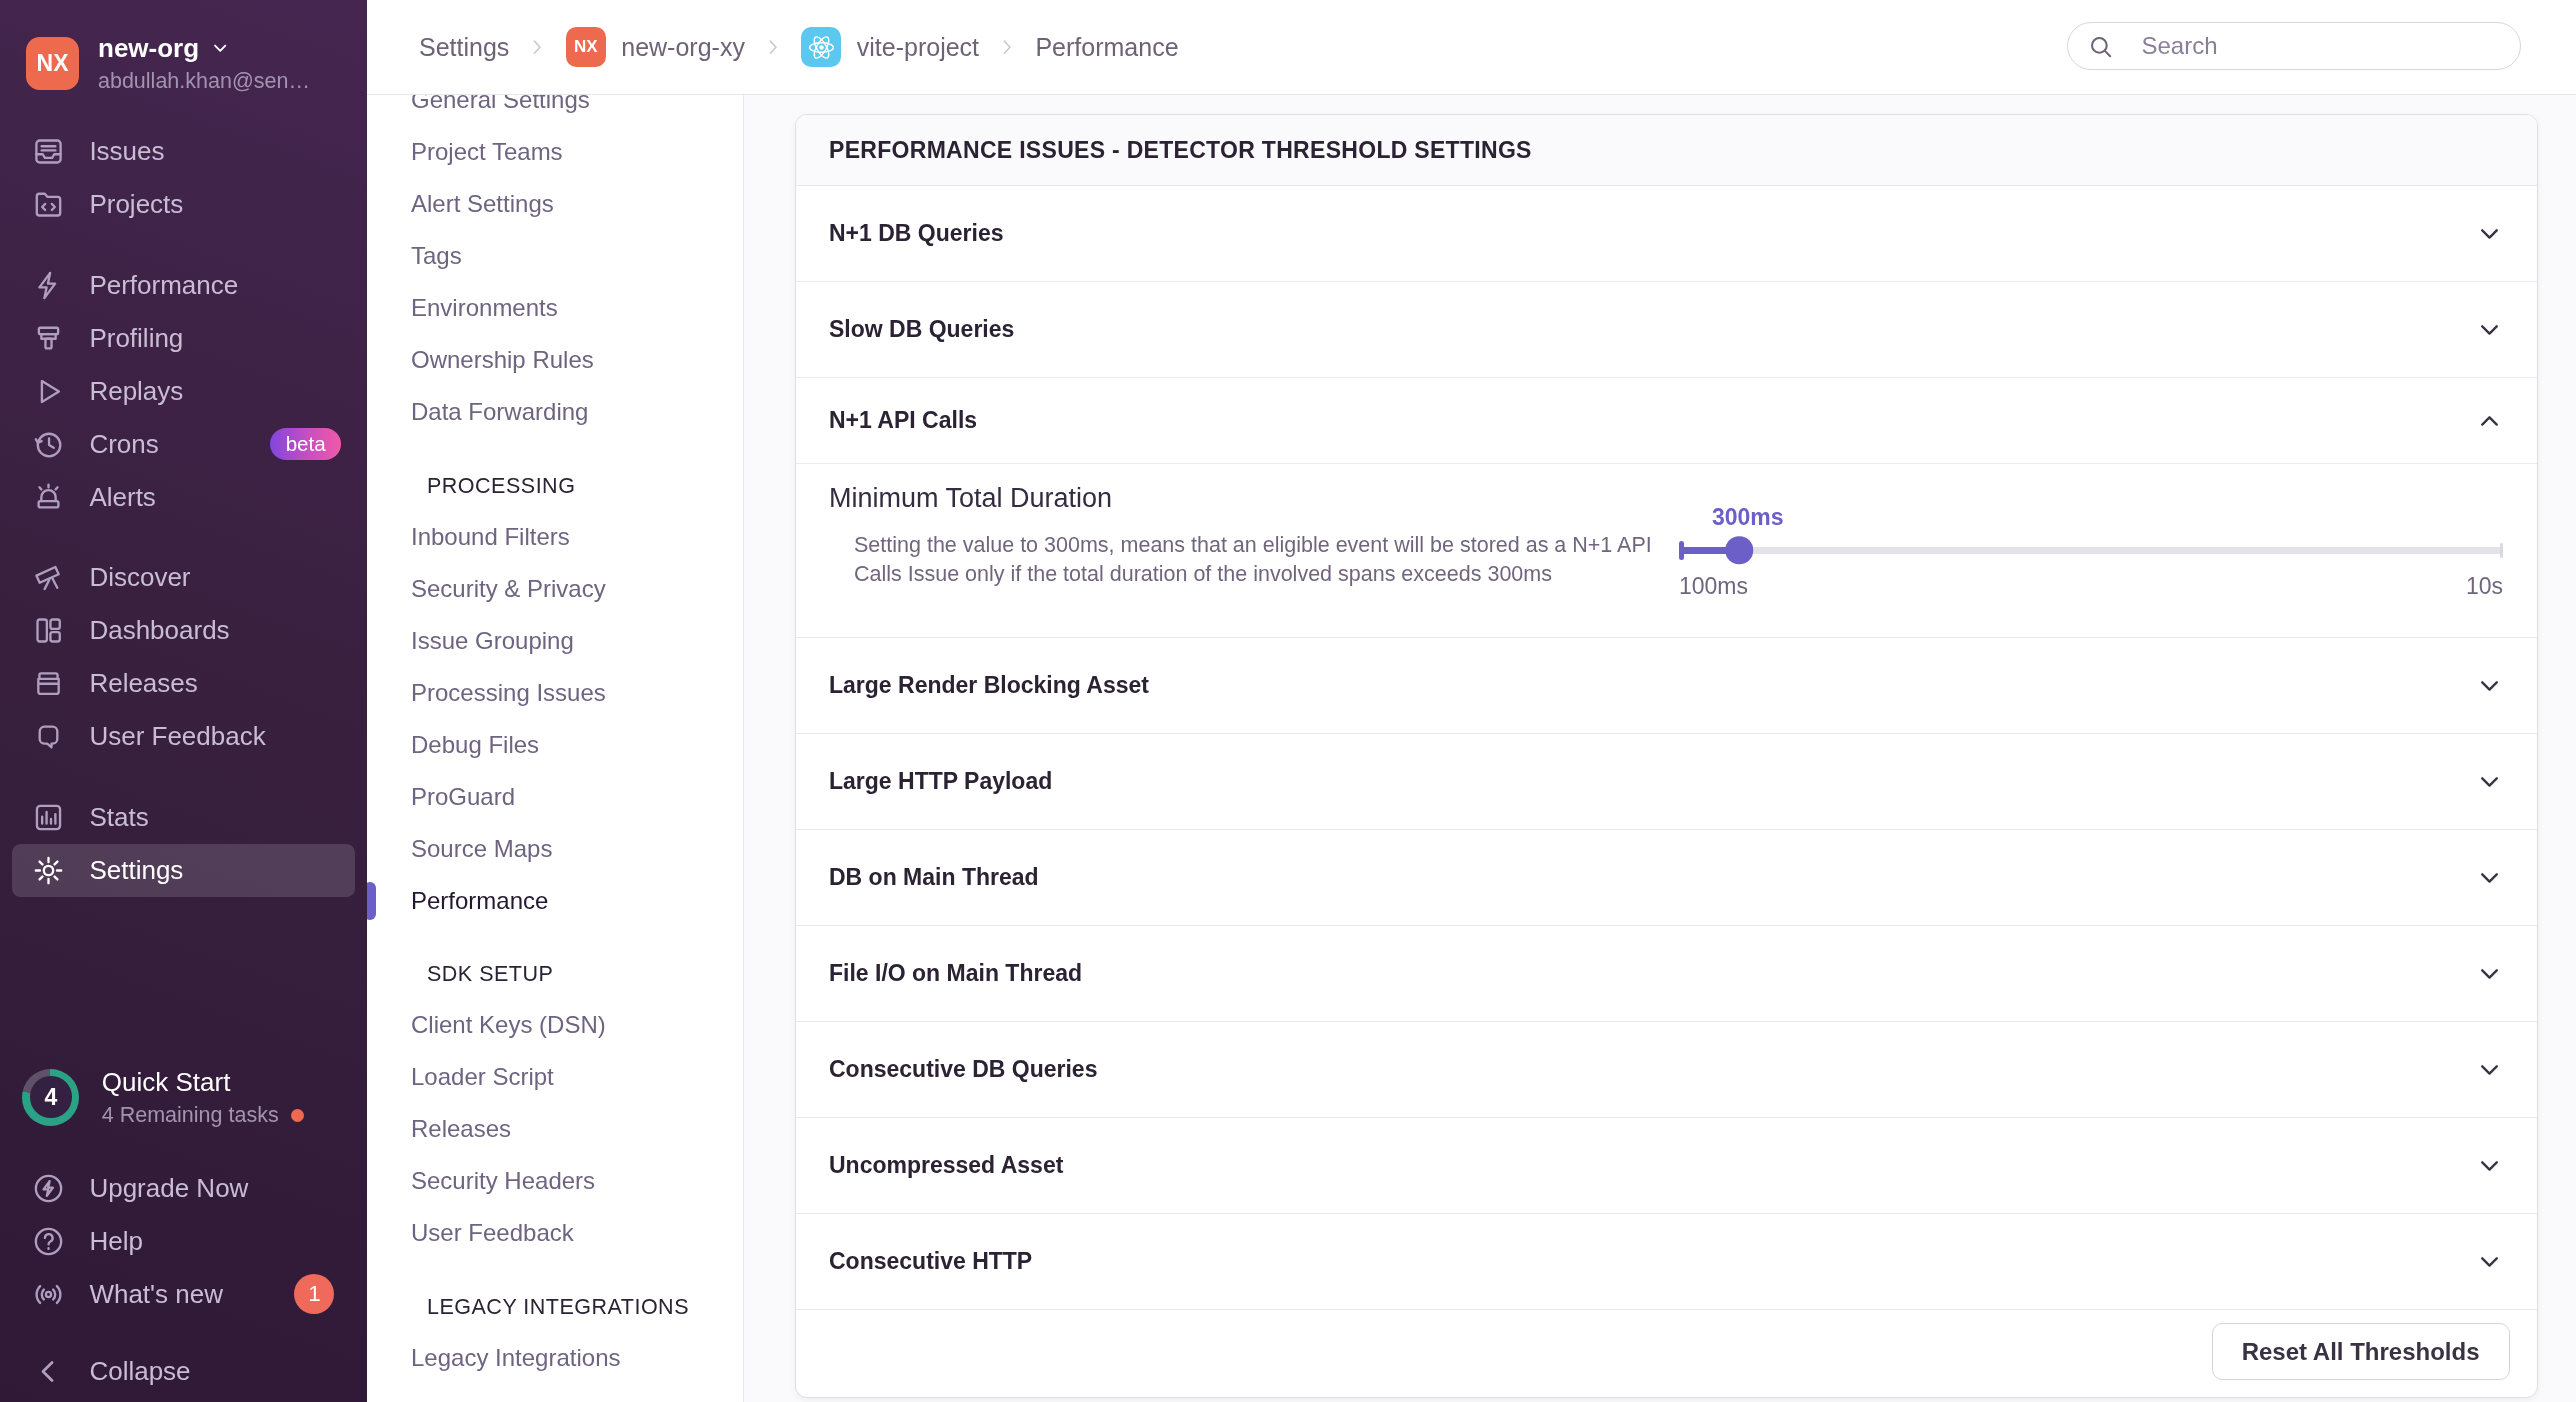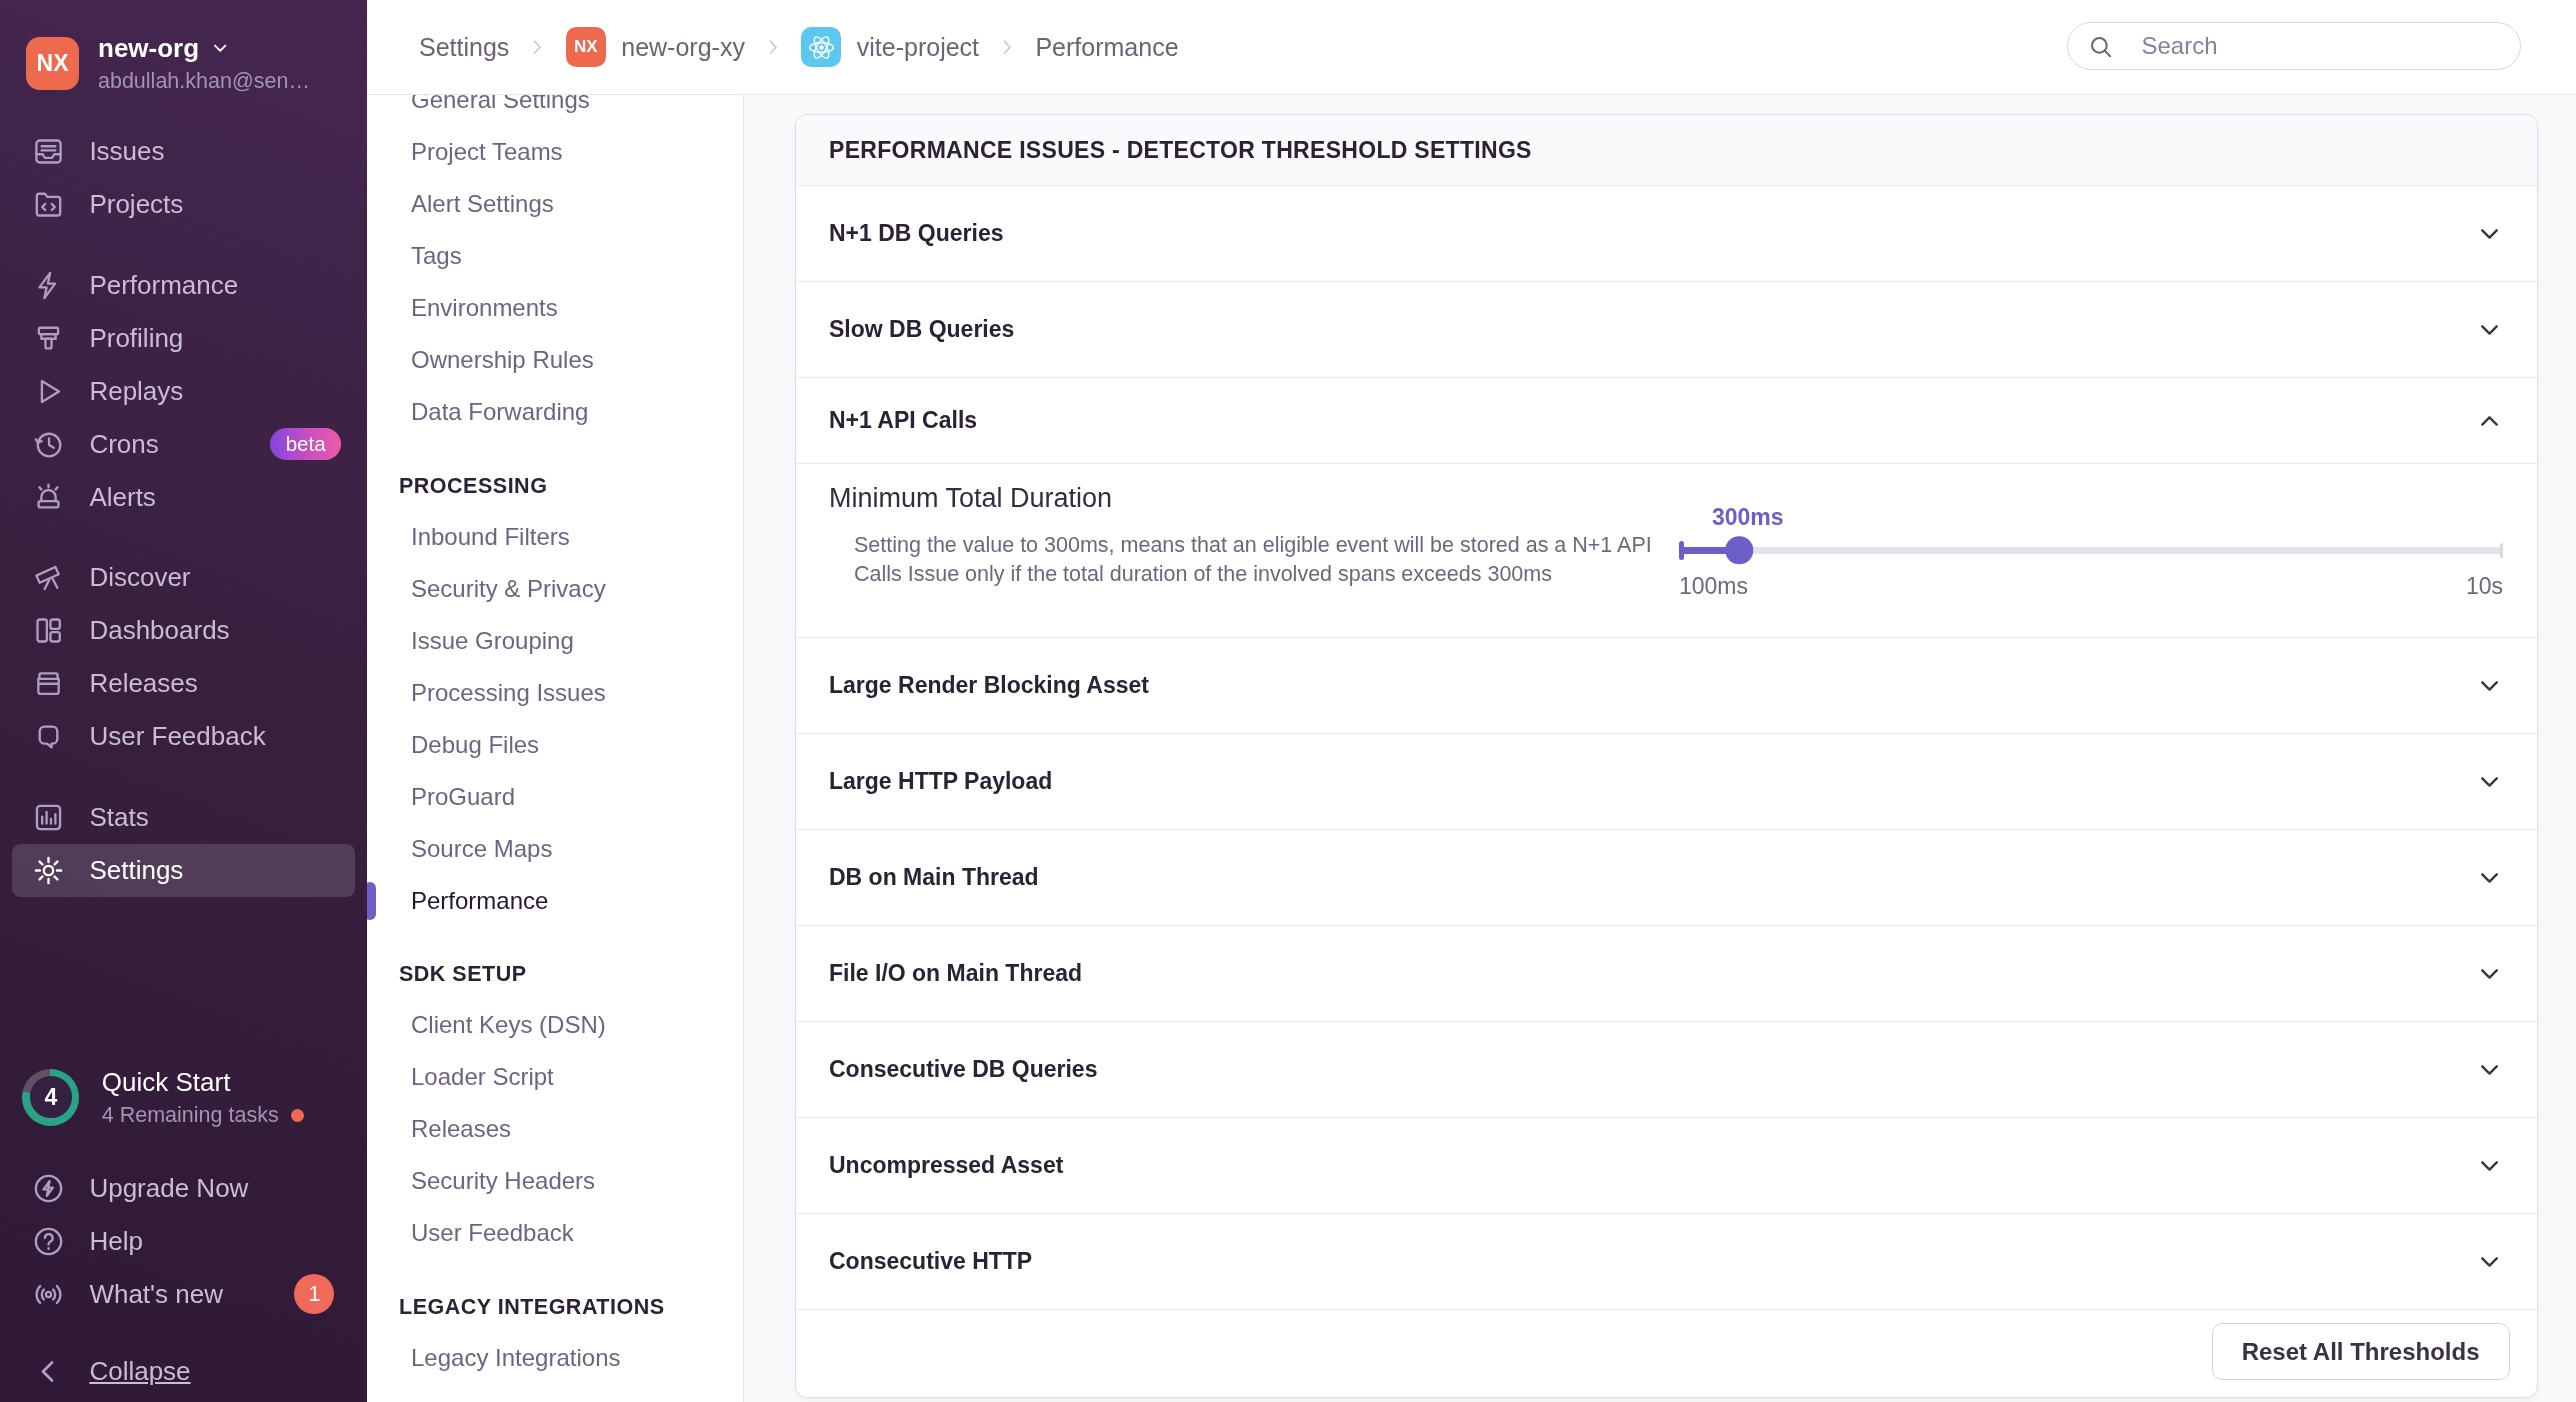--- a/index.html
+++ b/index.html
@@ -31,21 +31,21 @@
   .quickstart { display:flex; align-items:center; gap:22.4px; margin:170px 0 0 22.4px; }
   .qs-ring { position:relative; width:57px; height:57px; border-radius:50%; flex:0 0 57px;
     background:conic-gradient(#2BA185 0deg 282deg,#5e5168 282deg 360deg); }
   .qs-ring::after { content:""; position:absolute; inset:7.7px; border-radius:50%; background:#342040; }
   .qs-num { position:absolute; inset:0; display:flex; align-items:center; justify-content:center;
     color:#fff; font-weight:700; font-size:23px; z-index:1; }
   .qs-title { font-size:26px; color:#fff; }
   .qs-sub { font-size:21.5px; color:#a294b1; margin-top:5.2px; display:flex; align-items:center; gap:12px; }
   .qs-dot { width:13px; height:13px; border-radius:50%; background:#EE6A4F; display:inline-block; }
   .snav-footer { margin-top:34px; }
-  .collapse-row { margin-top:24px;text-decoration:underline; }
+  .collapse-row { margin-top:24px; }
 
   
   .topbar { position:absolute; left:367px; top:0; width:2209px; height:95px; background:#fff;
     border-bottom:1.7px solid #E9E4EE; display:flex; align-items:center; }
   .breadcrumbs { display:flex; align-items:center; gap:17px; padding-left:52px; font-size:25px; color:#6e6276; }
   .crumb { display:flex; align-items:center; gap:15.5px; cursor:pointer; }
   .crumb-sep { color:#cbc4d5; display:flex; align-items:center; }
   .crumb-sep svg { width:22.4px; height:22.4px; }
   .crumb-avatar { width:40px; height:40px; border-radius:10.3px; display:flex; align-items:center; justify-content:center; flex:0 0 40px; }
   .crumb-avatar.nx { background:#EE6A4F; color:#fff; font-weight:700; font-size:17px; }
@@ -60,21 +60,21 @@
   
   .subnav { position:absolute; left:367px; top:95px; width:377px; height:1308px; background:#fff;
     border-right:1.7px solid #E9E4EE; overflow:hidden; }
   .subnav-list { margin-top:-20.6px; }
   .subnav-item { position:relative; height:52px; line-height:52px; padding-left:44px; font-size:24px;
     color:#6f6480; white-space:nowrap; cursor:pointer; }
   .subnav-item.active { color:#241730; }
   .subnav-item.active .active-bar { position:absolute; left:-2.6px; top:6.9px; width:11.2px; height:38px;
     border-radius:6px; background:#6C5FC7; }
   .subnav-header { height:50px; line-height:50px; margin-top:22.4px; padding-left:32px; font-size:21.5px;
-    font-weight:700; color:#2B2233; letter-spacing:0.5px; }
+    font-weight:400; color:#2B2233; letter-spacing:0.5px;margin-left:28px; }
 
   
   .main { position:absolute; left:744px; top:95px; width:1832px; height:1308px; background:#FAF9FB; }
   .panel { position:absolute; left:51px; top:19px; width:1743px; height:1284px; background:#fff;
     border:1.7px solid #E2DCE8; border-radius:12px; overflow:hidden; box-shadow:0 2.6px 6px rgba(43,34,51,0.05); }
   .panel-header { height:71px; background:#FAF9FB; border-bottom:1.7px solid #E9E4EE; display:flex;
     align-items:center; padding:0 33px; font-size:23px; font-weight:700; color:#2B2233; letter-spacing:0.3px; }
   .prow { display:flex; align-items:center; justify-content:space-between; height:96px; padding:0 33px;
     border-bottom:1.7px solid #EDE9F1; cursor:pointer; }
   .prow.short { height:86px; }

